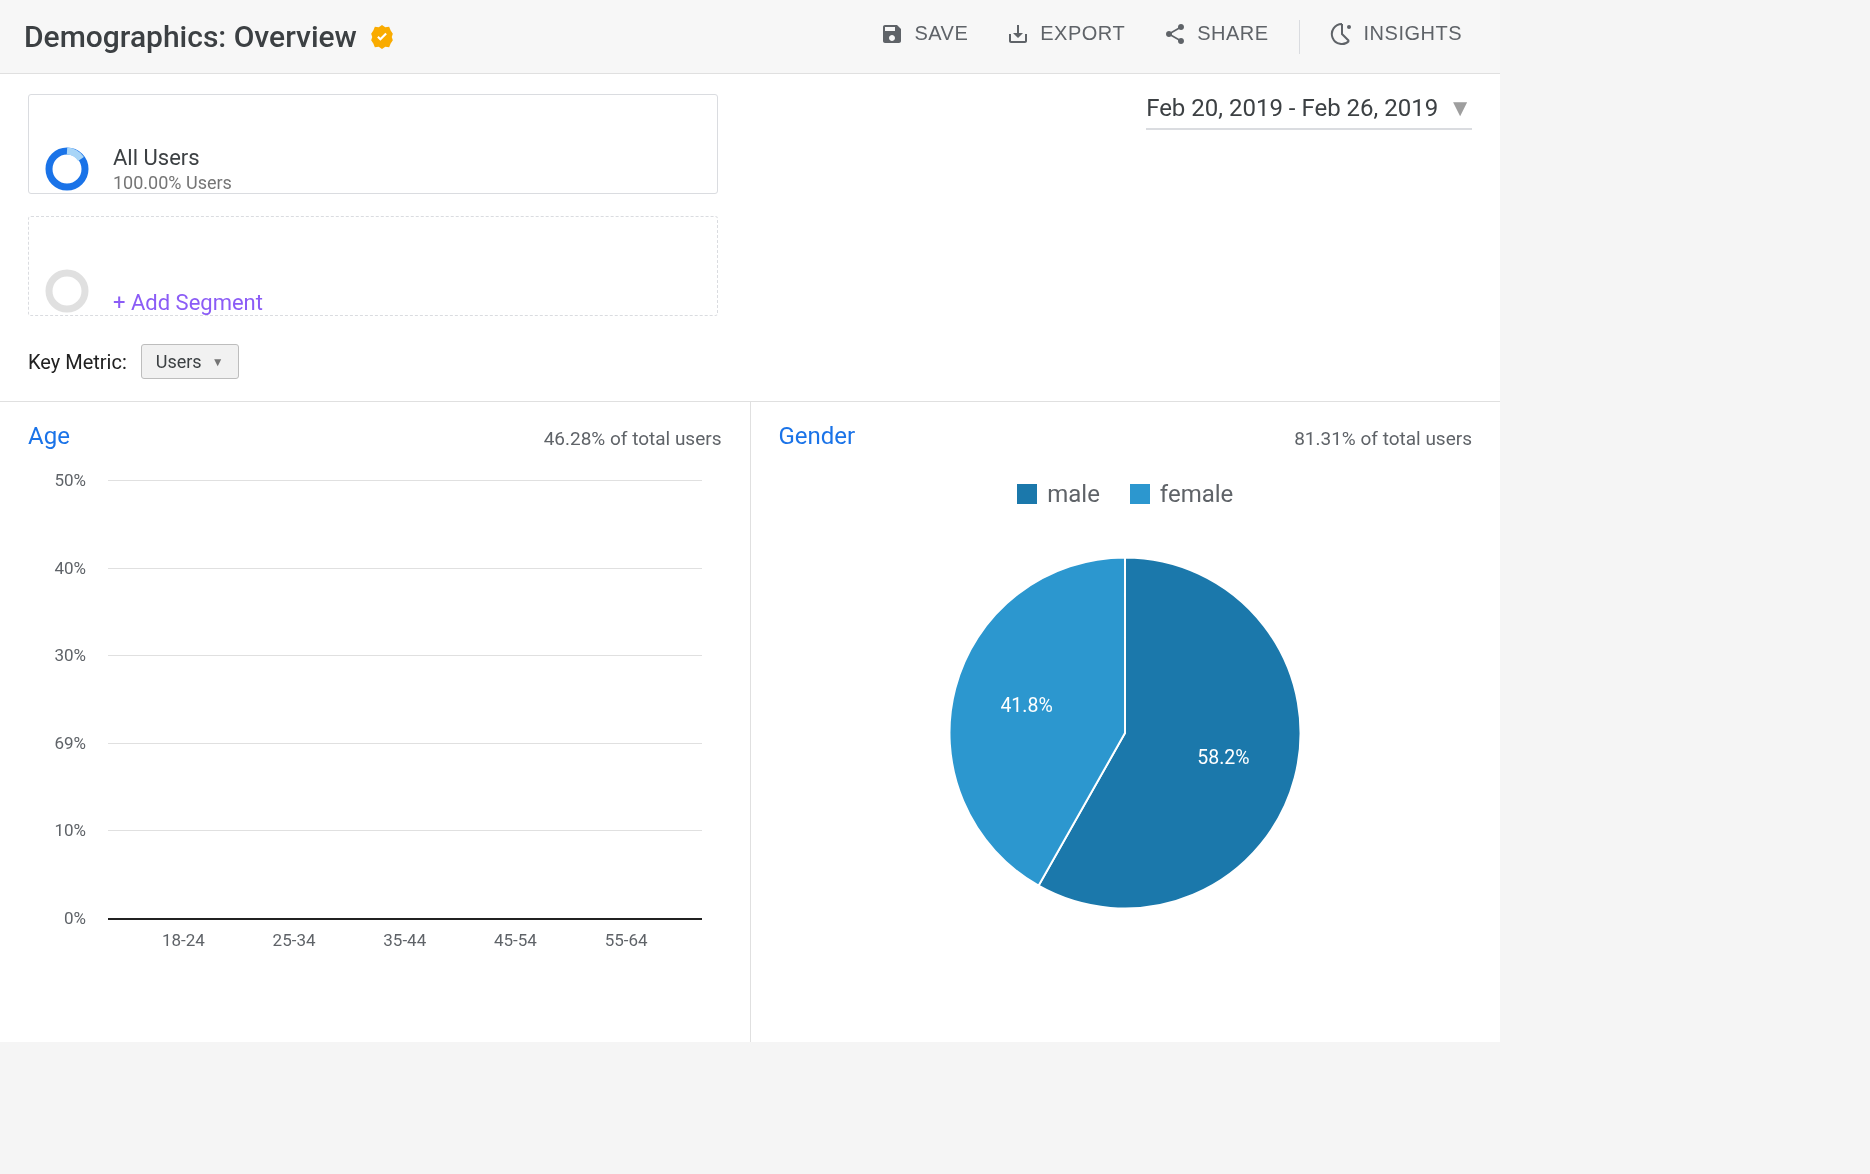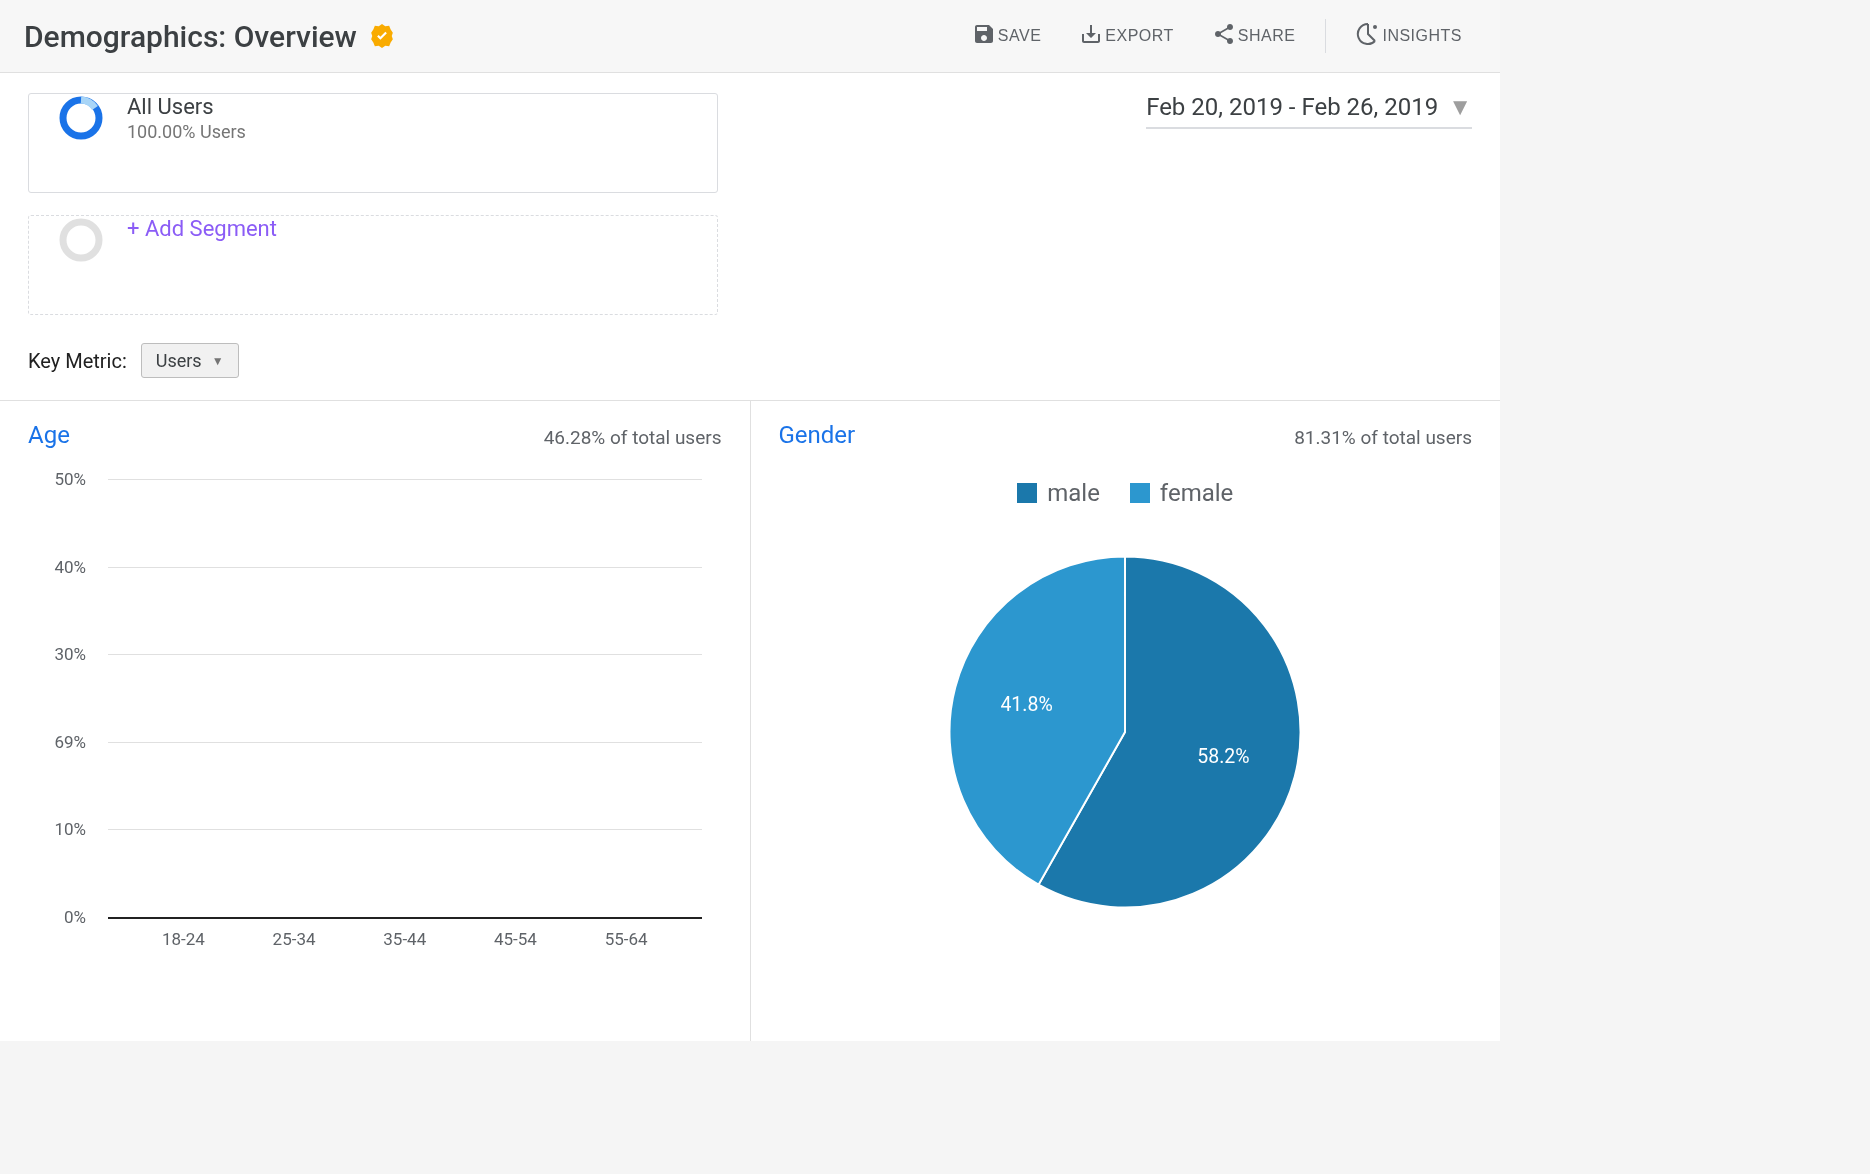--- a/index.html
+++ b/index.html
@@ -39,28 +39,27 @@
     align-items: center;
     justify-content: center;
   }
   .toolbar {
     display: flex;
     align-items: center;
     gap: 10px;
   }
   .toolbar-btn {
     display: flex;
-    align-items: center;
-    gap: 2px;
+    gap: 10px;
     background: none;
     border: none;
     padding: 8px 14px;
     cursor: pointer;
     color: #5f6368;
-    font-size: 16px;
+    font-size: 20px;
     font-weight: 500;
     letter-spacing: 0.5px;
   }
   .toolbar-btn svg { width: 24px; height: 24px; fill: #5f6368; }
   .toolbar-divider {
     width: 1px;
     height: 34px;
     background: #dadce0;
     margin: 0 6px;
   }
@@ -71,22 +70,22 @@
     justify-content: space-between;
     align-items: flex-start;
   }
   .segments-col { display: flex; flex-direction: column; gap: 22px; }
   .segment-card {
     width: 690px;
     height: 100px;
     border: 1px solid #dadce0;
     border-radius: 3px;
     display: flex;
-    align-items: flex-start;
-    padding: 0 28px;
+    align-items: flex-end;
+    padding: 0 14px;
     gap: 22px;
     background: #fff;
     cursor: pointer;
   }
   .segment-card.add {
     border: 1px dashed #dadce0;
     color: #757575;
     cursor: pointer;
   }
   .donut-icon { width: 48px; height: 48px; }

